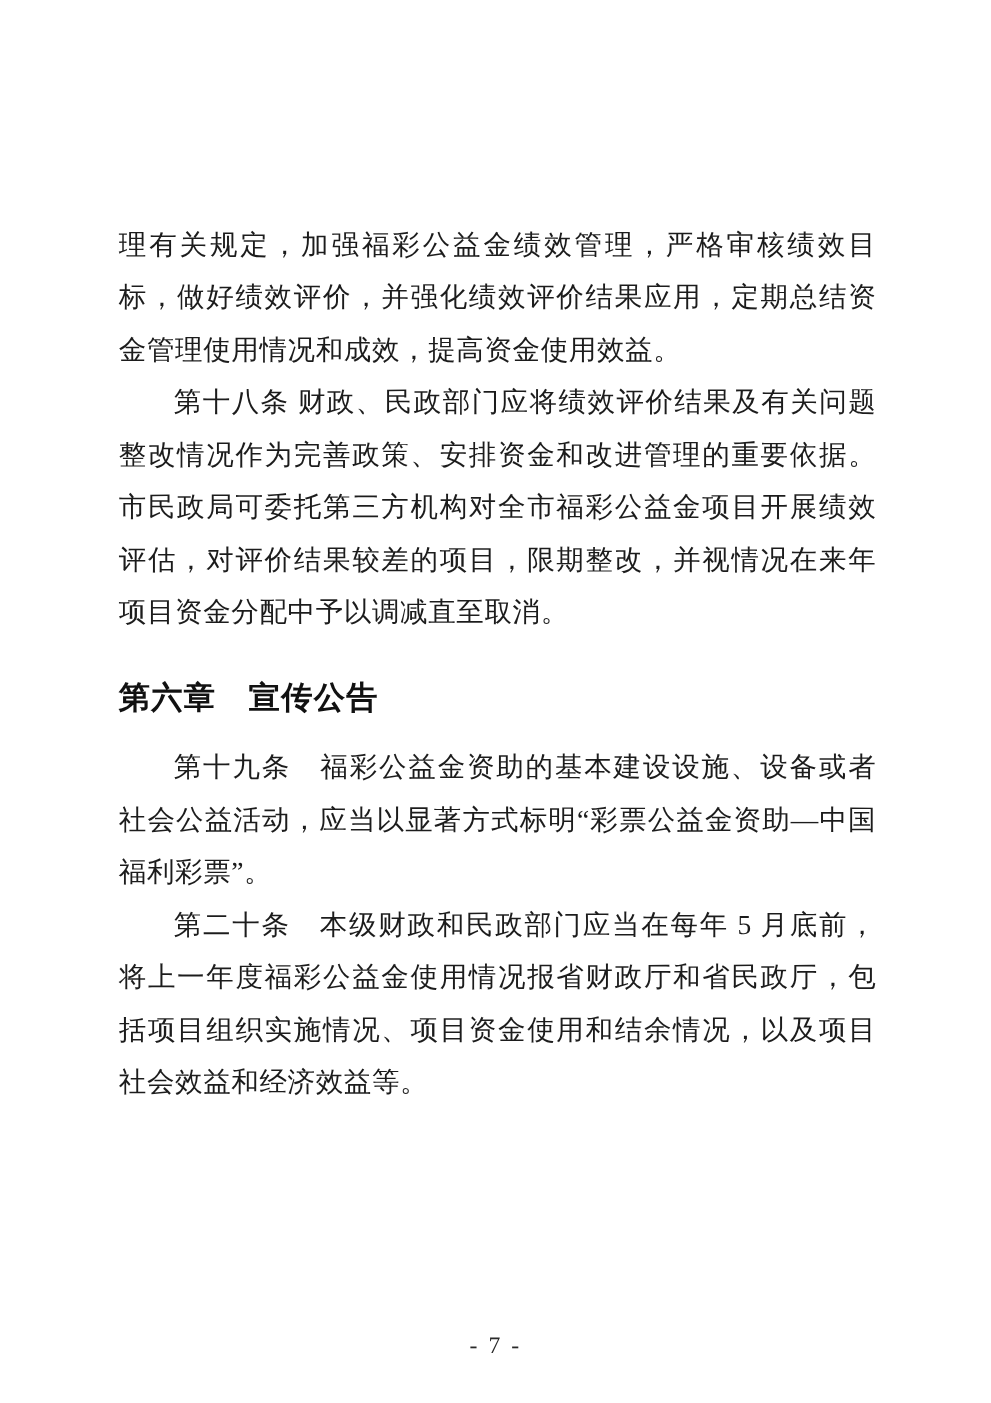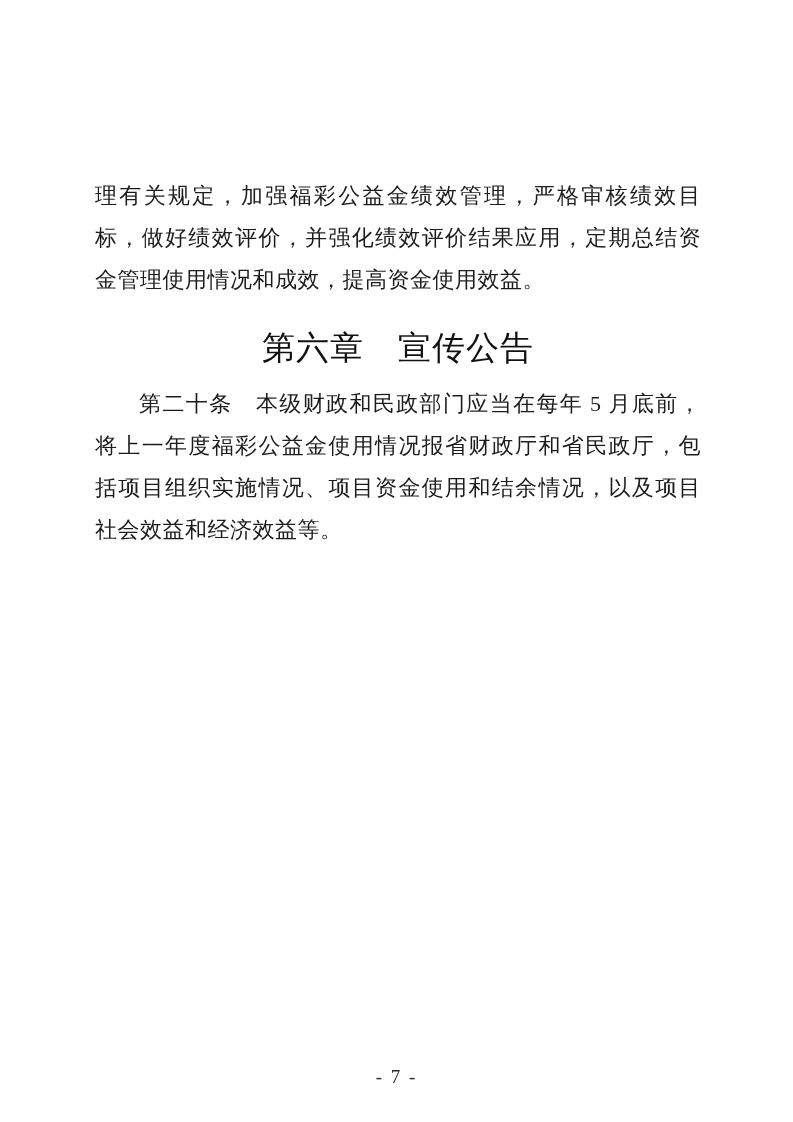--- a/index.html
+++ b/index.html
@@ -30,25 +30,25 @@
   }
   .para {
     margin: 0;
     padding: 0;
   }
   .para.indent {
     text-indent: 2em;
   }
   .chapter-heading {
     font-family: "Liberation Sans", "DejaVu Sans", sans-serif;
-    font-weight: normal;
-    font-size: 33px;
+    font-weight: bold;
+    font-size: 25px;
     line-height: 42px;
     letter-spacing: 1px;
-    text-align: center;
+    text-align: left;
     text-indent: 0;
     color: #111111;
     margin: 26px 0 14px 0;
   }
   .page-footer {
     position: absolute;
     top: 1022px;
     left: 0;
     width: 793px;
     text-align: center;
@@ -56,17 +56,19 @@
     letter-spacing: 2px;
     color: #2a2a2a;
   }
 </style>
 </head>
 <body>
 
 <div class="page">
   <div class="body-text">
     <p class="para">理有关规定，加强福彩公益金绩效管理，严格审核绩效目标，做好绩效评价，并强化绩效评价结果应用，定期总结资金管理使用情况和成效，提高资金使用效益。</p>
+    <p class="para indent">第十八条 财政、民政部门应将绩效评价结果及有关问题整改情况作为完善政策、安排资金和改进管理的重要依据。市民政局可委托第三方机构对全市福彩公益金项目开展绩效评估，对评价结果较差的项目，限期整改，并视情况在来年项目资金分配中予以调减直至取消。</p>
     <h2 class="chapter-heading">第六章　宣传公告</h2>
+    <p class="para indent">第十九条　福彩公益金资助的基本建设设施、设备或者社会公益活动，应当以显著方式标明“彩票公益金资助—中国福利彩票”。</p>
     <p class="para indent">第二十条　本级财政和民政部门应当在每年 5 月底前，将上一年度福彩公益金使用情况报省财政厅和省民政厅，包括项目组织实施情况、项目资金使用和结余情况，以及项目社会效益和经济效益等。</p>
   </div>
   <div class="page-footer">- 7 -</div>
 </div>
 
 </body></html>

